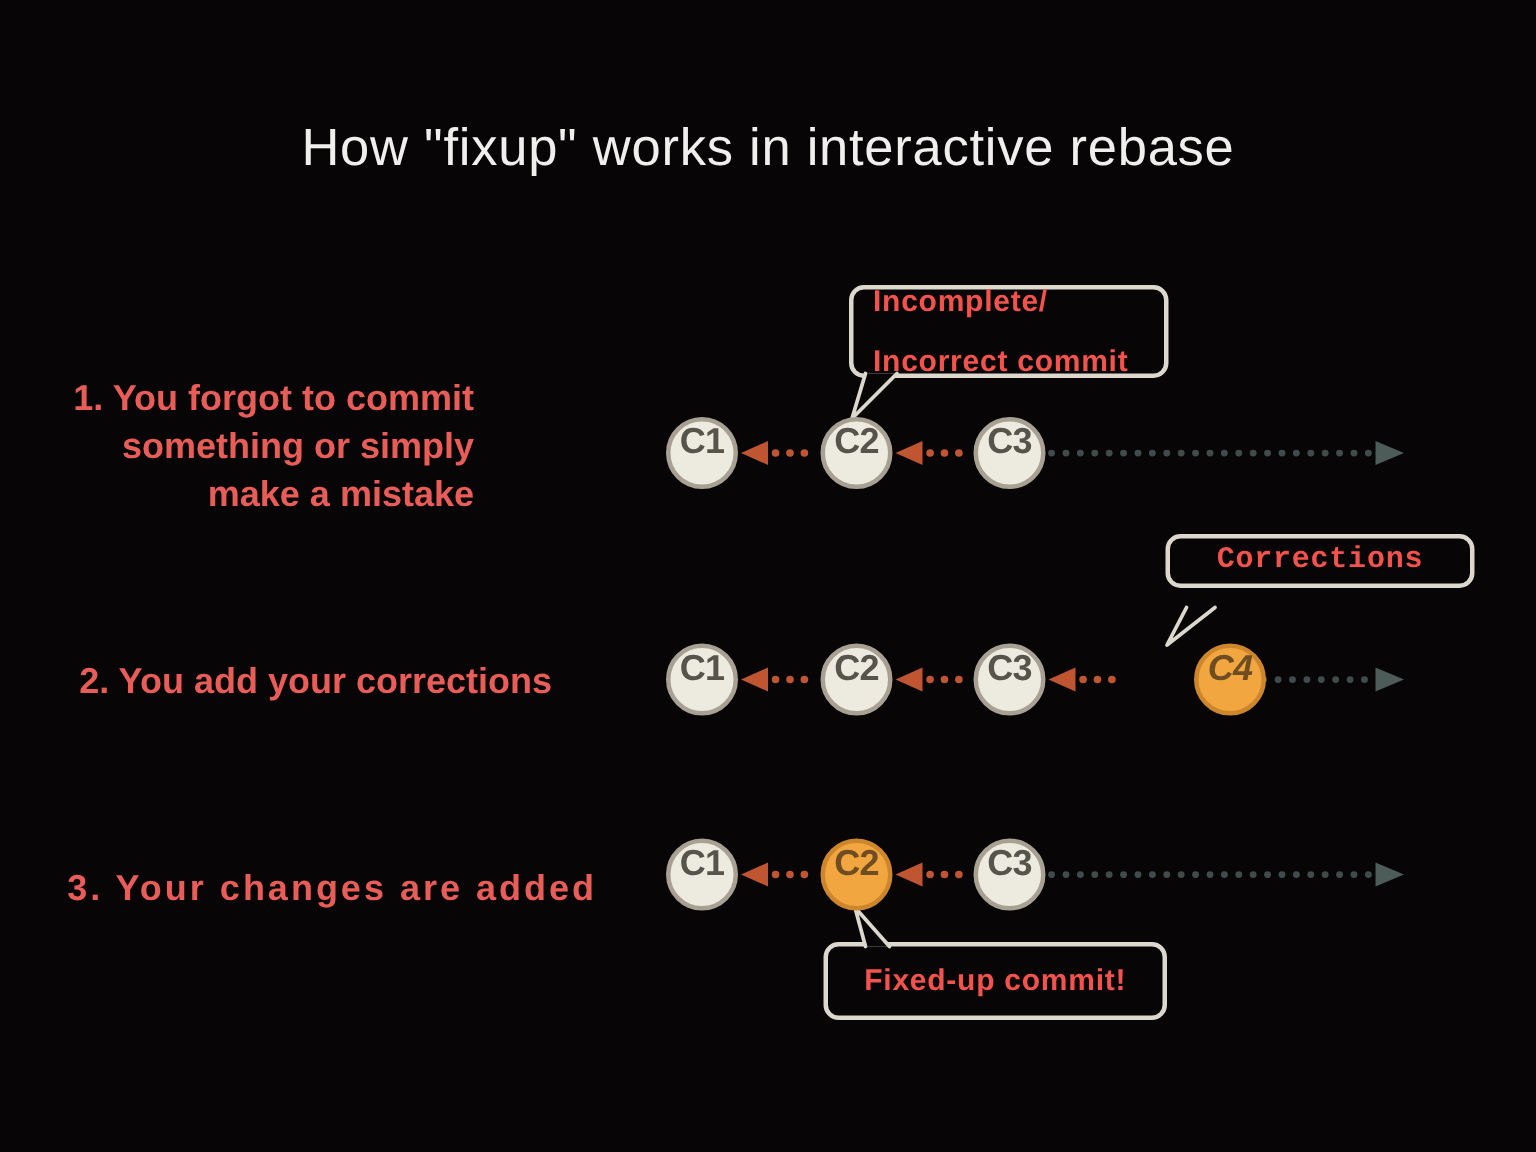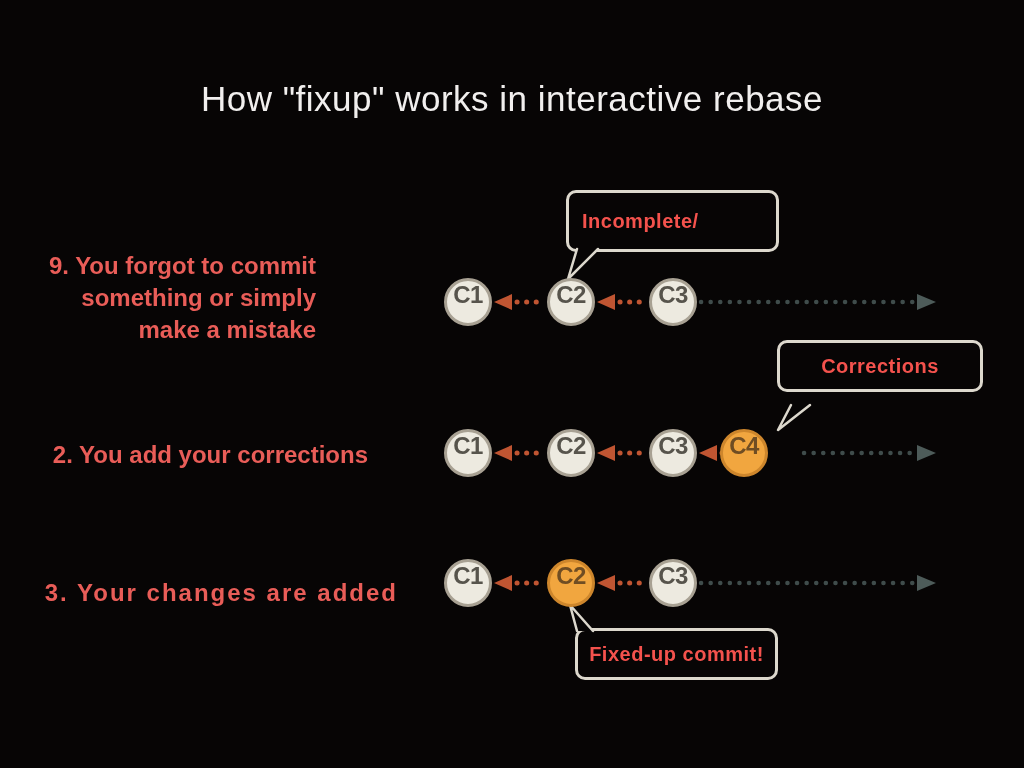--- a/index.html
+++ b/index.html
@@ -45,38 +45,39 @@
   .callout.center-text { align-items:center; text-align:center; }
 </style>
 </head>
 <body>
 
 <main class="slide">
 
   <h1 class="title">How "fixup" works in interactive rebase</h1>
 
   <div class="step" style="top:250px; right:708px;">
-    <div>9. You forgot to commit</div>
+    <div>1. You forgot to commit</div>
     <div>something or simply</div>
     <div>make a mistake</div>
   </div>
   <div class="step" style="top:439px; right:656px;">
     <div>2. You add your corrections</div>
   </div>
   <div class="step spaced" style="top:577px; right:626px;">
     <div>3. Your changes are added</div>
   </div>
 
   <div class="callout left-text" style="left:566px; top:190px; width:213px; height:62px;">
     <div>Incomplete/</div>
+    <div>Incorrect commit</div>
   </div>
-  <div class="callout center-text" style="left:777px; top:340px; width:206px; height:52px;">
+  <div class="callout center-text" style="left:777px; top:356px; width:206px; height:36px;font-family:Liberation Mono, monospace;">
     <div>Corrections</div>
   </div>
-  <div class="callout center-text" style="left:575px; top:628px; width:203px; height:52px;">
+  <div class="callout center-text" style="left:549px; top:628px; width:229px; height:52px;">
     <div>Fixed-up commit!</div>
   </div>
 
   <svg class="arrows" width="1024" height="768" viewBox="0 0 1024 768">
 
     <line x1="517" y1="302" x2="544" y2="302" style="stroke:var(--arrow-orange)" stroke-width="5" stroke-linecap="round" stroke-dasharray="0.1 9.5"></line>
     <polygon points="494,302 512,294 512,310" style="fill:var(--arrow-orange)"></polygon>
     <line x1="620" y1="302" x2="646" y2="302" style="stroke:var(--arrow-orange)" stroke-width="5" stroke-linecap="round" stroke-dasharray="0.1 9.5"></line>
     <polygon points="597,302 615,294 615,310" style="fill:var(--arrow-orange)"></polygon>
     <line x1="701" y1="302" x2="918" y2="302" style="stroke:var(--trail-gray)" stroke-width="4.5" stroke-linecap="round" stroke-dasharray="0.1 9.5"></line>
@@ -115,21 +116,21 @@
 
   <div class="commit" style="left:444px; top:429px;">
       <span>C1</span>
     </div>
   <div class="commit" style="left:547px; top:429px;">
       <span>C2</span>
     </div>
   <div class="commit" style="left:649px; top:429px;">
       <span>C3</span>
     </div>
-  <div class="commit fixup" style="left:720px; top:429px;">
+  <div class="commit fixup" style="left:796px; top:429px;font-style:italic;">
       <span>C4</span>
     </div>
 
   <div class="commit" style="left:444px; top:559px;">
       <span>C1</span>
     </div>
   <div class="commit fixup" style="left:547px; top:559px;">
       <span>C2</span>
     </div>
   <div class="commit" style="left:649px; top:559px;">

